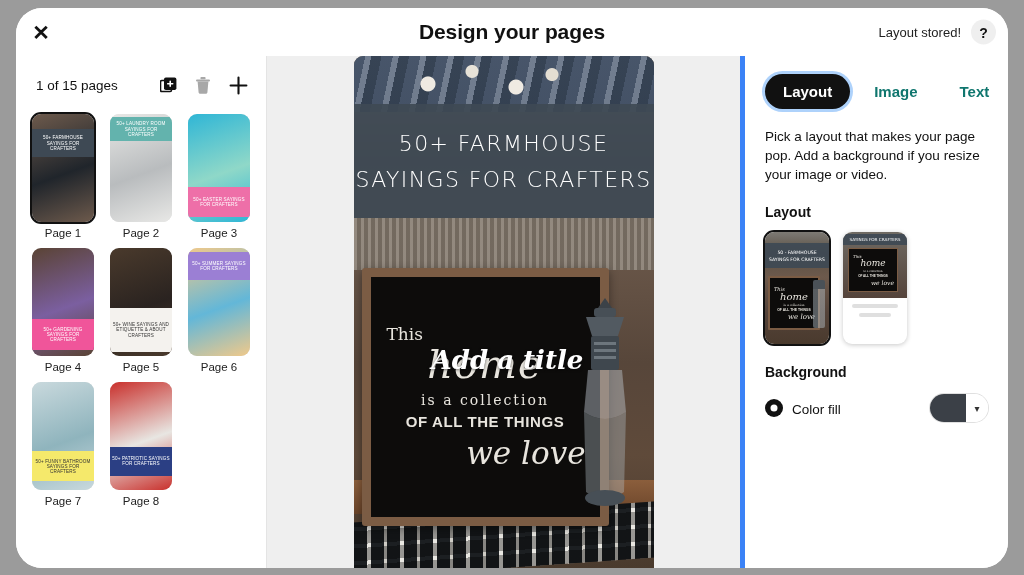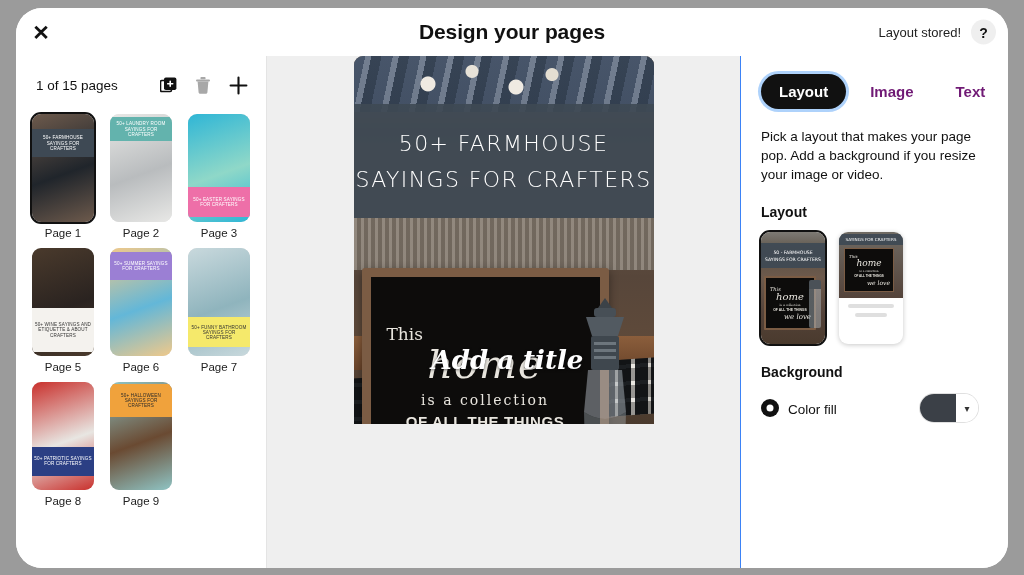--- a/index.html
+++ b/index.html
@@ -122,21 +122,21 @@
     flex: 1;
     background: #efefef;
     display: flex;
     align-items: flex-start;
     justify-content: center;
     position: relative;
     min-width: 0;
   }
   .preview {
     position: relative;
-    width: 300px; height: 368px;
+    width: 300px; height: 512px;
     margin-top: 0px;
     overflow: hidden;
     border-radius: 9px 9px 0 0;
     background: #6d5a4c;
   }
   .pv-img { position: absolute; inset: 0; }
   .pv-titlebar {
     position: absolute;
     left: 0; right: 0; top: 48px; height: 114px;
     background: rgba(62,73,84,.93);
@@ -187,27 +187,27 @@
   .sg5 { font-family: "DejaVu Serif", serif; font-style: italic; font-size: 31px; align-self: flex-end; margin-right: 14px; }
   .lantern {
     position: absolute; right: 18px; top: 236px;
     width: 62px; height: 260px;
   }
 
   
   .rpanel {
     width: 268px; flex: 0 0 268px;
     background: #fff;
-    border-left: 1px solid #3b82f6;
-    padding: 18px 30px 0 20px;
+    border-left: 5px solid #3b82f6;
+    padding: 18px 20px 0 20px;
     overflow-y: auto;
   }
   .tabs { display: flex; align-items: center; gap: 6px; }
   .tab {
-    font-size: 15px; font-weight: bold; color: #701a75;
+    font-size: 15px; font-weight: bold; color: #0f766e;
     padding: 9px 18px; border-radius: 22px;
     cursor: pointer; background: none; border: none;
     font-family: "Liberation Sans", sans-serif;
   }
   .tab.active {
     background: #111; color: #fff;
     box-shadow: 0 0 0 3px #aed2fb;
   }
   .panel-desc {
     margin-top: 18px;
@@ -317,20 +317,27 @@
           </div>
           <div class="thumb-cell">
             <div class="thumb">
               <div class="tart" style="background: linear-gradient(160deg, rgb(47, 182, 214) 0%, rgb(143, 216, 200) 55%, rgb(47, 182, 214) 100%);"></div>
               <div class="tband" style="top: 68%; height: 27%; background: rgb(238, 111, 168); color: rgb(255, 255, 255);">50+ EASTER SAYINGS FOR CRAFTERS</div>
             </div>
             <div class="thumb-label">Page 3</div>
           </div>
           <div class="thumb-cell">
             <div class="thumb">
+              <div class="tart" style="background: linear-gradient(160deg, rgb(90, 67, 52) 0%, rgb(123, 95, 160) 55%, rgb(90, 67, 52) 100%);"></div>
+              <div class="tband" style="top: 66%; height: 28%; background: rgb(240, 85, 154); color: rgb(255, 255, 255);">50+ GARDENING SAYINGS FOR CRAFTERS</div>
+            </div>
+            <div class="thumb-label">Page 4</div>
+          </div>
+          <div class="thumb-cell">
+            <div class="thumb">
               <div class="tart" style="background: linear-gradient(160deg, rgb(74, 58, 44) 0%, rgb(42, 35, 32) 55%, rgb(74, 58, 44) 100%);"></div>
               <div class="tband" style="top: 56%; height: 40%; background: rgb(244, 242, 238); color: rgb(51, 51, 51);">50+ WINE SAYINGS AND ETIQUETTE &amp; ABOUT CRAFTERS</div>
             </div>
             <div class="thumb-label">Page 5</div>
           </div>
           <div class="thumb-cell">
             <div class="thumb">
               <div class="tart" style="background: linear-gradient(160deg, rgb(240, 201, 138) 0%, rgb(99, 183, 216) 55%, rgb(240, 201, 138) 100%);"></div>
               <div class="tband" style="top: 4%; height: 26%; background: rgb(155, 127, 212); color: rgb(255, 255, 255);">50+ SUMMER SAYINGS FOR CRAFTERS</div>
             </div>
@@ -342,27 +349,20 @@
               <div class="tband" style="top: 64%; height: 28%; background: rgb(245, 233, 107); color: rgb(51, 51, 51);">50+ FUNNY BATHROOM SAYINGS FOR CRAFTERS</div>
             </div>
             <div class="thumb-label">Page 7</div>
           </div>
           <div class="thumb-cell">
             <div class="thumb">
               <div class="tart" style="background: linear-gradient(160deg, rgb(201, 48, 44) 0%, rgb(232, 230, 226) 55%, rgb(201, 48, 44) 100%);"></div>
               <div class="tband" style="top: 60%; height: 27%; background: rgb(43, 63, 132); color: rgb(255, 255, 255);">50+ PATRIOTIC SAYINGS FOR CRAFTERS</div>
             </div>
             <div class="thumb-label">Page 8</div>
-          </div>
-          <div class="thumb-cell">
-            <div class="thumb">
-              <div class="tart" style="background: linear-gradient(160deg, rgb(143, 196, 196) 0%, rgb(106, 74, 50) 55%, rgb(143, 196, 196) 100%);"></div>
-              <div class="tband" style="top: 2%; height: 30%; background: rgb(240, 162, 60); color: rgb(42, 42, 42);">50+ HALLOWEEN SAYINGS FOR CRAFTERS</div>
-            </div>
-            <div class="thumb-label">Page 9</div>
           </div>
         </div>
     </div>
 
     <div class="canvas">
       <div class="preview">
         <div class="pv-img" style="background:
                linear-gradient(180deg,#8e8a84 0%,#6f6a63 12%,#5a4f44 20%,#6d5a4c 34%,#57463a 60%,#5f4a3a 78%,#4a3a2d 100%);">
           <div style="position:absolute;left:0;right:0;top:0;height:56px;background:
                repeating-linear-gradient(102deg,#3e4e66 0 11px,#6f7d92 11px 17px,#2b3a4e 17px 27px);opacity:.88;"></div>

